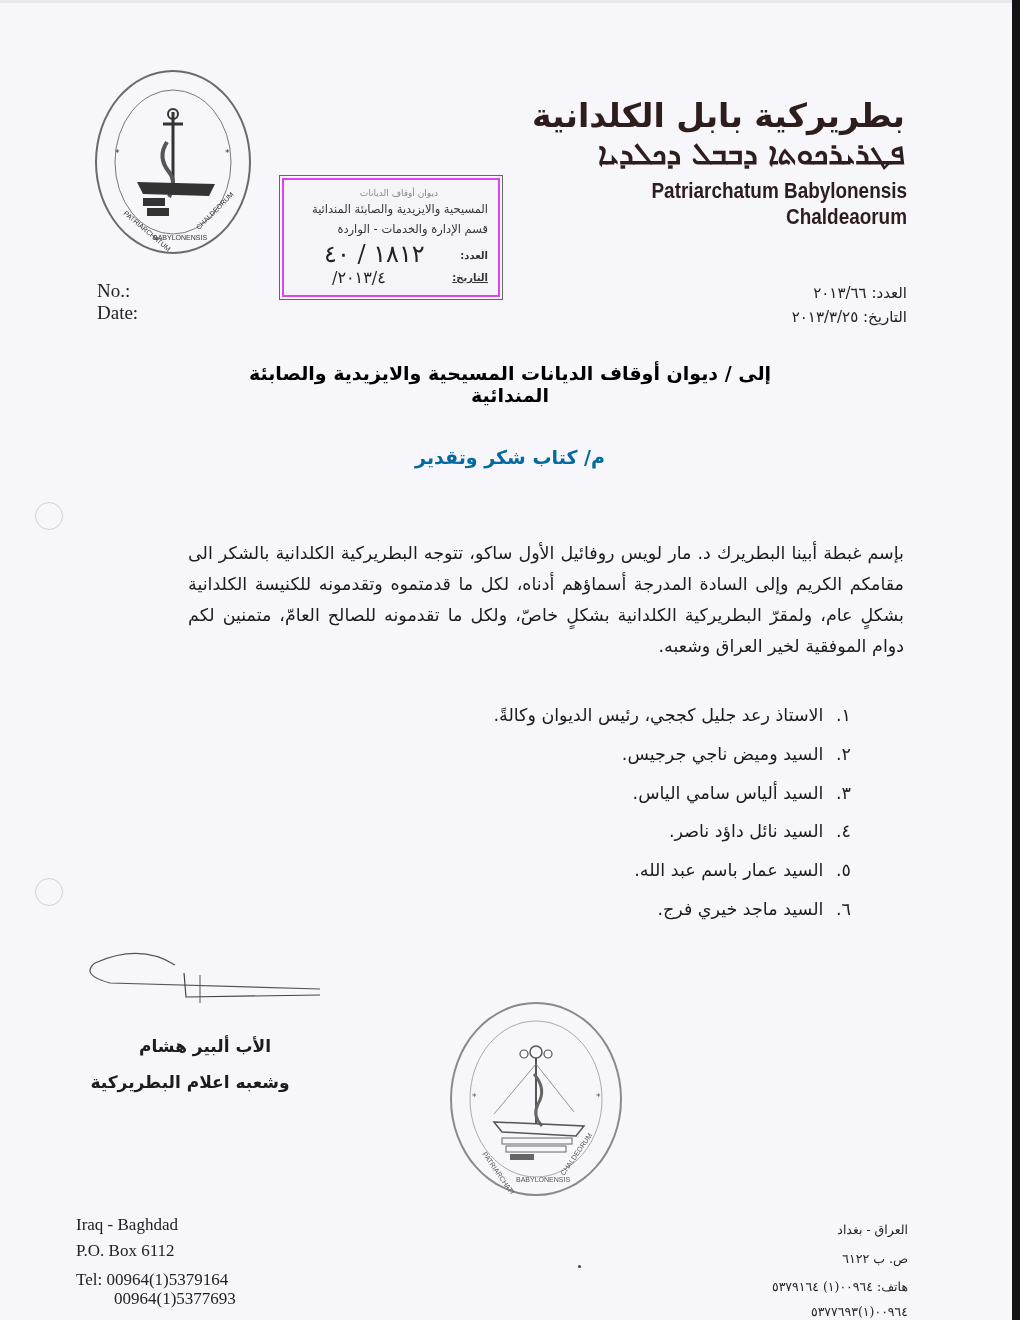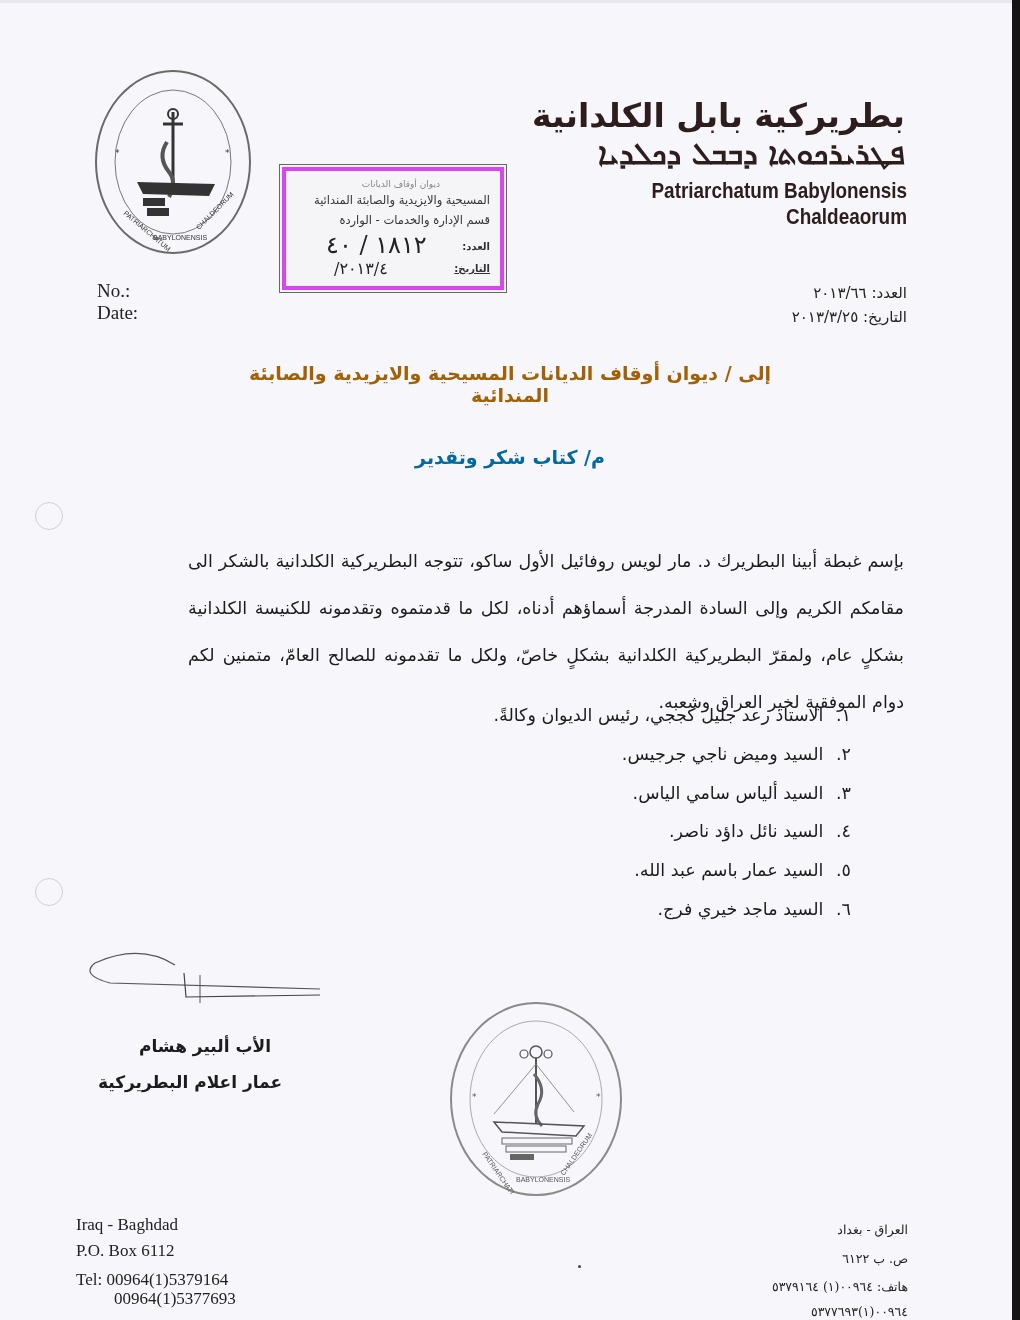--- a/index.html
+++ b/index.html
@@ -21,22 +21,22 @@
   
   .hdr-ar { position: absolute; left: 520px; top: 96px; width: 385px; text-align: right; direction: rtl;
     font-family: "DejaVu Sans", sans-serif; font-weight: bold; font-size: 33px; color: #2d1d1d; letter-spacing: 0; }
   .hdr-syr { position: absolute; left: 520px; top: 136px; width: 385px; text-align: right;
     font-family: "DejaVu Serif", serif; font-weight: bold; font-size: 30px; color: #2d1d1d; letter-spacing: 4px; }
   .hdr-lat { position: absolute; left: 522px; top: 178px; width: 385px; text-align: right;
     font-family: "Liberation Sans", sans-serif; font-weight: bold; font-size: 22px; color: #2d1d1d;
     transform: scaleX(0.86); transform-origin: right center; letter-spacing: 0; }
 
   
-  .stamp { position: absolute; left: 282px; top: 167px; width: 214px; height: 115px;
-    border: 4px solid #d946ef; box-shadow: 0 0 0 2px #f7f6fb, 0 0 0 3px #666; background: #f5f4f7; }
+  .stamp { position: absolute; left: 282px; top: 178px; width: 214px; height: 115px;
+    border: 2px solid #d946ef; box-shadow: 0 0 0 2px #f7f6fb, 0 0 0 3px #666; background: #f5f4f7; }
   .stamp-line { position: absolute; right: 10px; direction: rtl; text-align: right; font-size: 11px; color: #333; white-space: nowrap; }
   .stamp-l0 { top: 8px; right: 60px; font-size: 9px; color: #888; }
   .stamp-l1 { top: 22px; font-size: 11.5px; }
   .stamp-l2 { top: 42px; font-size: 11.5px; }
   .stamp-l3 { top: 70px; font-size: 10px; font-weight: bold; }
   .stamp-l4 { top: 92px; font-size: 10px; font-weight: bold; text-decoration: underline; }
   .stamp-hand { position: absolute; font-family: "DejaVu Serif", serif; font-size: 22px; color: #222; direction: rtl; }
   .hand-no { left: 40px; top: 60px; font-size: 24px; }
   .hand-date { left: 48px; top: 88px; font-size: 16px; }
 
@@ -46,27 +46,27 @@
   .ref-en-date { top: 302px; }
 
   
   .ref-ar { position: absolute; left: 680px; width: 227px; direction: rtl; text-align: right;
     font-family: "DejaVu Sans", sans-serif; font-size: 15px; color: #222; }
   .ref-ar-no { top: 284px; }
   .ref-ar-date { top: 308px; }
 
   
   .to-line { position: absolute; left: 240px; top: 362px; width: 540px; text-align: center; direction: rtl;
-    font-family: "DejaVu Sans", sans-serif; font-weight: bold; font-size: 19px; color: #a16207; }
+    font-family: "DejaVu Sans", sans-serif; font-weight: bold; font-size: 19px; color: #000000; }
   .subject-line { position: absolute; left: 240px; top: 446px; width: 540px; text-align: center; direction: rtl;
     font-family: "DejaVu Sans", sans-serif; font-weight: bold; font-size: 19px; color: #0369a1; }
 
   
   .body-par { position: absolute; left: 188px; top: 538px; width: 716px; direction: rtl; text-align: justify;
-    font-family: "DejaVu Sans", sans-serif; font-size: 17.5px; line-height: 47px; color: #1c1c1c; text-align-last: right; }
+    font-family: "DejaVu Sans", sans-serif; font-size: 17.5px; line-height: 31px; color: #1c1c1c; text-align-last: right; }
 
   
   .names { position: absolute; left: 470px; top: 696px; width: 381px; direction: rtl; margin: 0; padding: 0; list-style: none; }
   .names li { font-family: "DejaVu Sans", sans-serif; font-size: 17.5px; line-height: 38.8px; color: #1c1c1c; white-space: nowrap; }
   .names .num { display: inline-block; min-width: 22px; }
 
   
   .signature { position: absolute; left: 80px; top: 945px; width: 240px; height: 60px; }
   .sig-name { position: absolute; left: 85px; top: 1036px; width: 240px; text-align: center; direction: rtl;
     font-family: "DejaVu Sans", sans-serif; font-weight: bold; font-size: 17px; color: #1c1c1c; }
@@ -150,21 +150,21 @@
   <li><span class="num">٥.</span> <span>السيد عمار باسم عبد الله.</span></li>
   <li><span class="num">٦.</span> <span>السيد ماجد خيري فرج.</span></li>
 </ol>
 
 <svg class="signature" viewBox="0 0 240 60">
   <path d="M95 20 Q 60 -2 15 18 Q 0 30 30 38 L 240 44" fill="none" stroke="#555" stroke-width="1.2"></path>
   <path d="M104 28 L 106 52 L 240 50" fill="none" stroke="#444" stroke-width="1.2"></path>
   <line x1="120" y1="30" x2="120" y2="58" stroke="#555" stroke-width="1"></line>
 </svg>
 <div class="sig-name">الأب ألبير هشام</div>
-<div class="sig-title">عمار اعلام البطريركية</div>
+<div class="sig-title">وشعبه اعلام البطريركية</div>
 
 <div class="seal seal-bottom">
   <svg viewBox="0 0 168 190">
     <ellipse cx="84" cy="95" rx="66" ry="78" fill="none" stroke="#aaa" stroke-width="1"></ellipse>
     <circle cx="84" cy="48" r="6" fill="none" stroke="#555" stroke-width="1.5"></circle>
     <circle cx="72" cy="50" r="4" fill="none" stroke="#555" stroke-width="1.2"></circle>
     <circle cx="96" cy="50" r="4" fill="none" stroke="#555" stroke-width="1.2"></circle>
     <line x1="84" y1="54" x2="84" y2="120" stroke="#555" stroke-width="2"></line>
     <line x1="84" y1="60" x2="42" y2="110" stroke="#777" stroke-width="0.8"></line>
     <line x1="84" y1="60" x2="122" y2="108" stroke="#777" stroke-width="0.8"></line>

